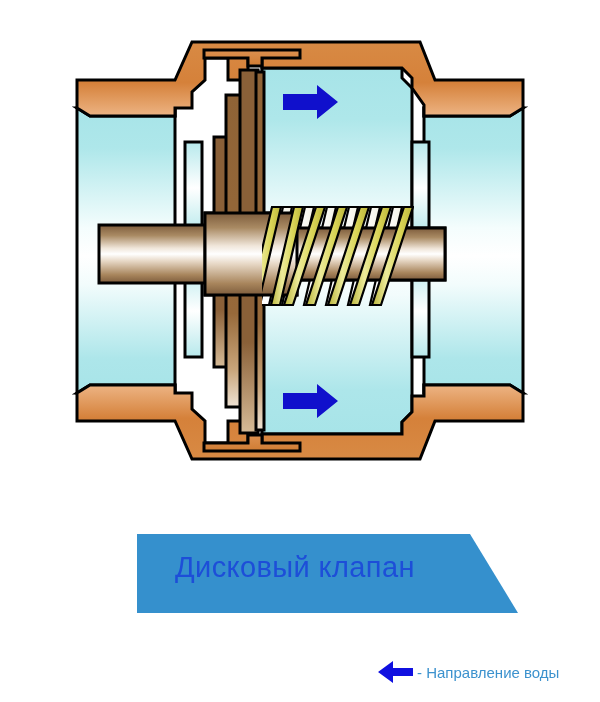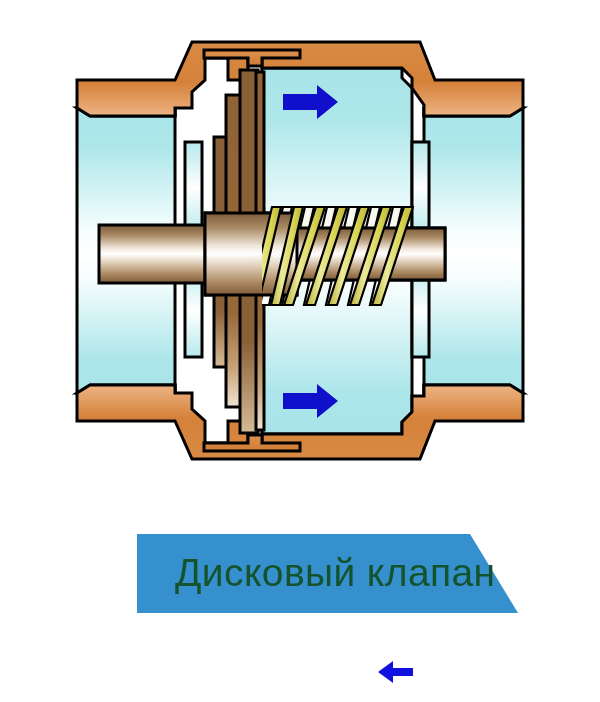--- a/index.html
+++ b/index.html
@@ -24,22 +24,22 @@
     position: absolute;
     left: 0; top: 0;
     width: 600px;
     height: 702px;
   }
   .title-text {
     position: absolute;
     left: 175px;
     top: 551px;
     width: 300px;
-    font-size: 39px;
-    color: #14532d;
+    font-size: 29px;
+    color: #1d4ed8;
     letter-spacing: 0.4px;
     white-space: nowrap;
     pointer-events: none;
   }
   .legend-text {
     position: absolute;
     left: 417px;
     top: 664px;
     font-size: 15px;
     color: #3c92ce;
@@ -236,14 +236,15 @@
       <path d="M137,534 L470,534 L518,613 L137,613 Z" fill="#3590cd" stroke="none"></path>
     </g>
 
     <g>
       <path d="M413,668 L393,668 L393,661 L378,672 L393,683 L393,676 L413,676 Z" fill="#1010e0" stroke="none"></path>
     </g>
   </svg>
 
   <div class="title-text">Дисковый клапан</div>
 
+  <div class="legend-text">- Направление воды</div>
 
 </div>
 
 </body></html>

